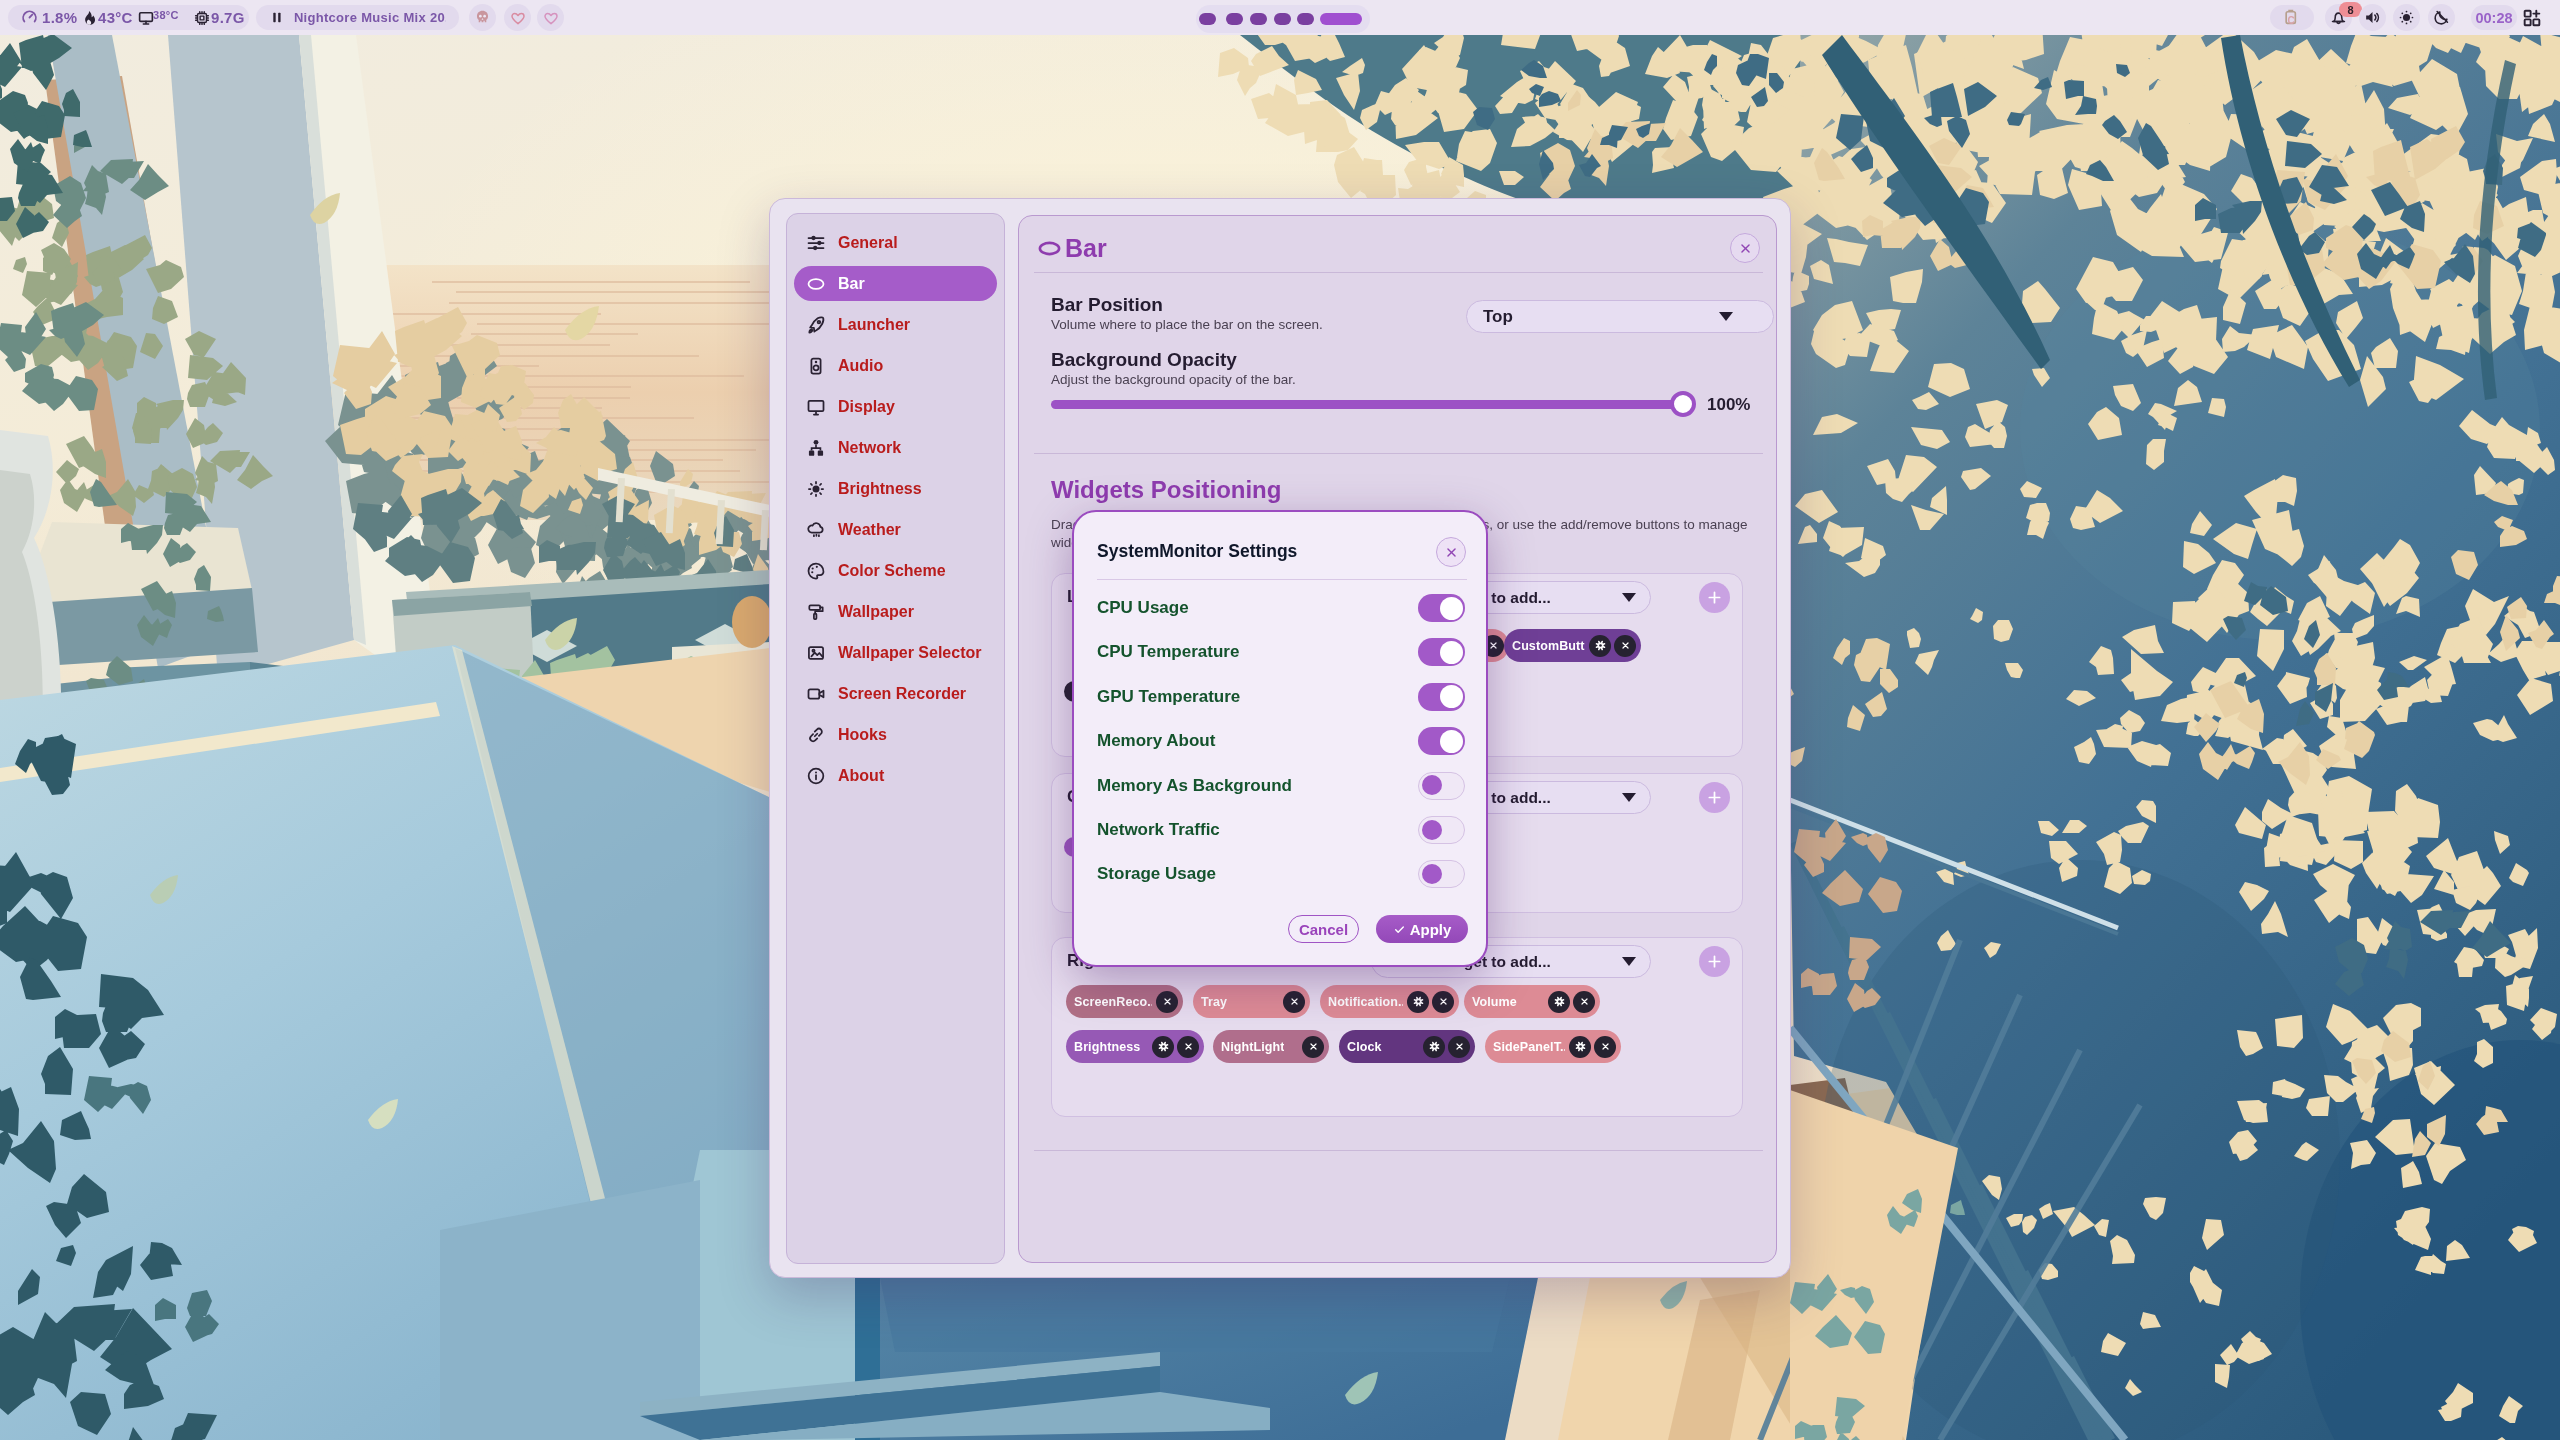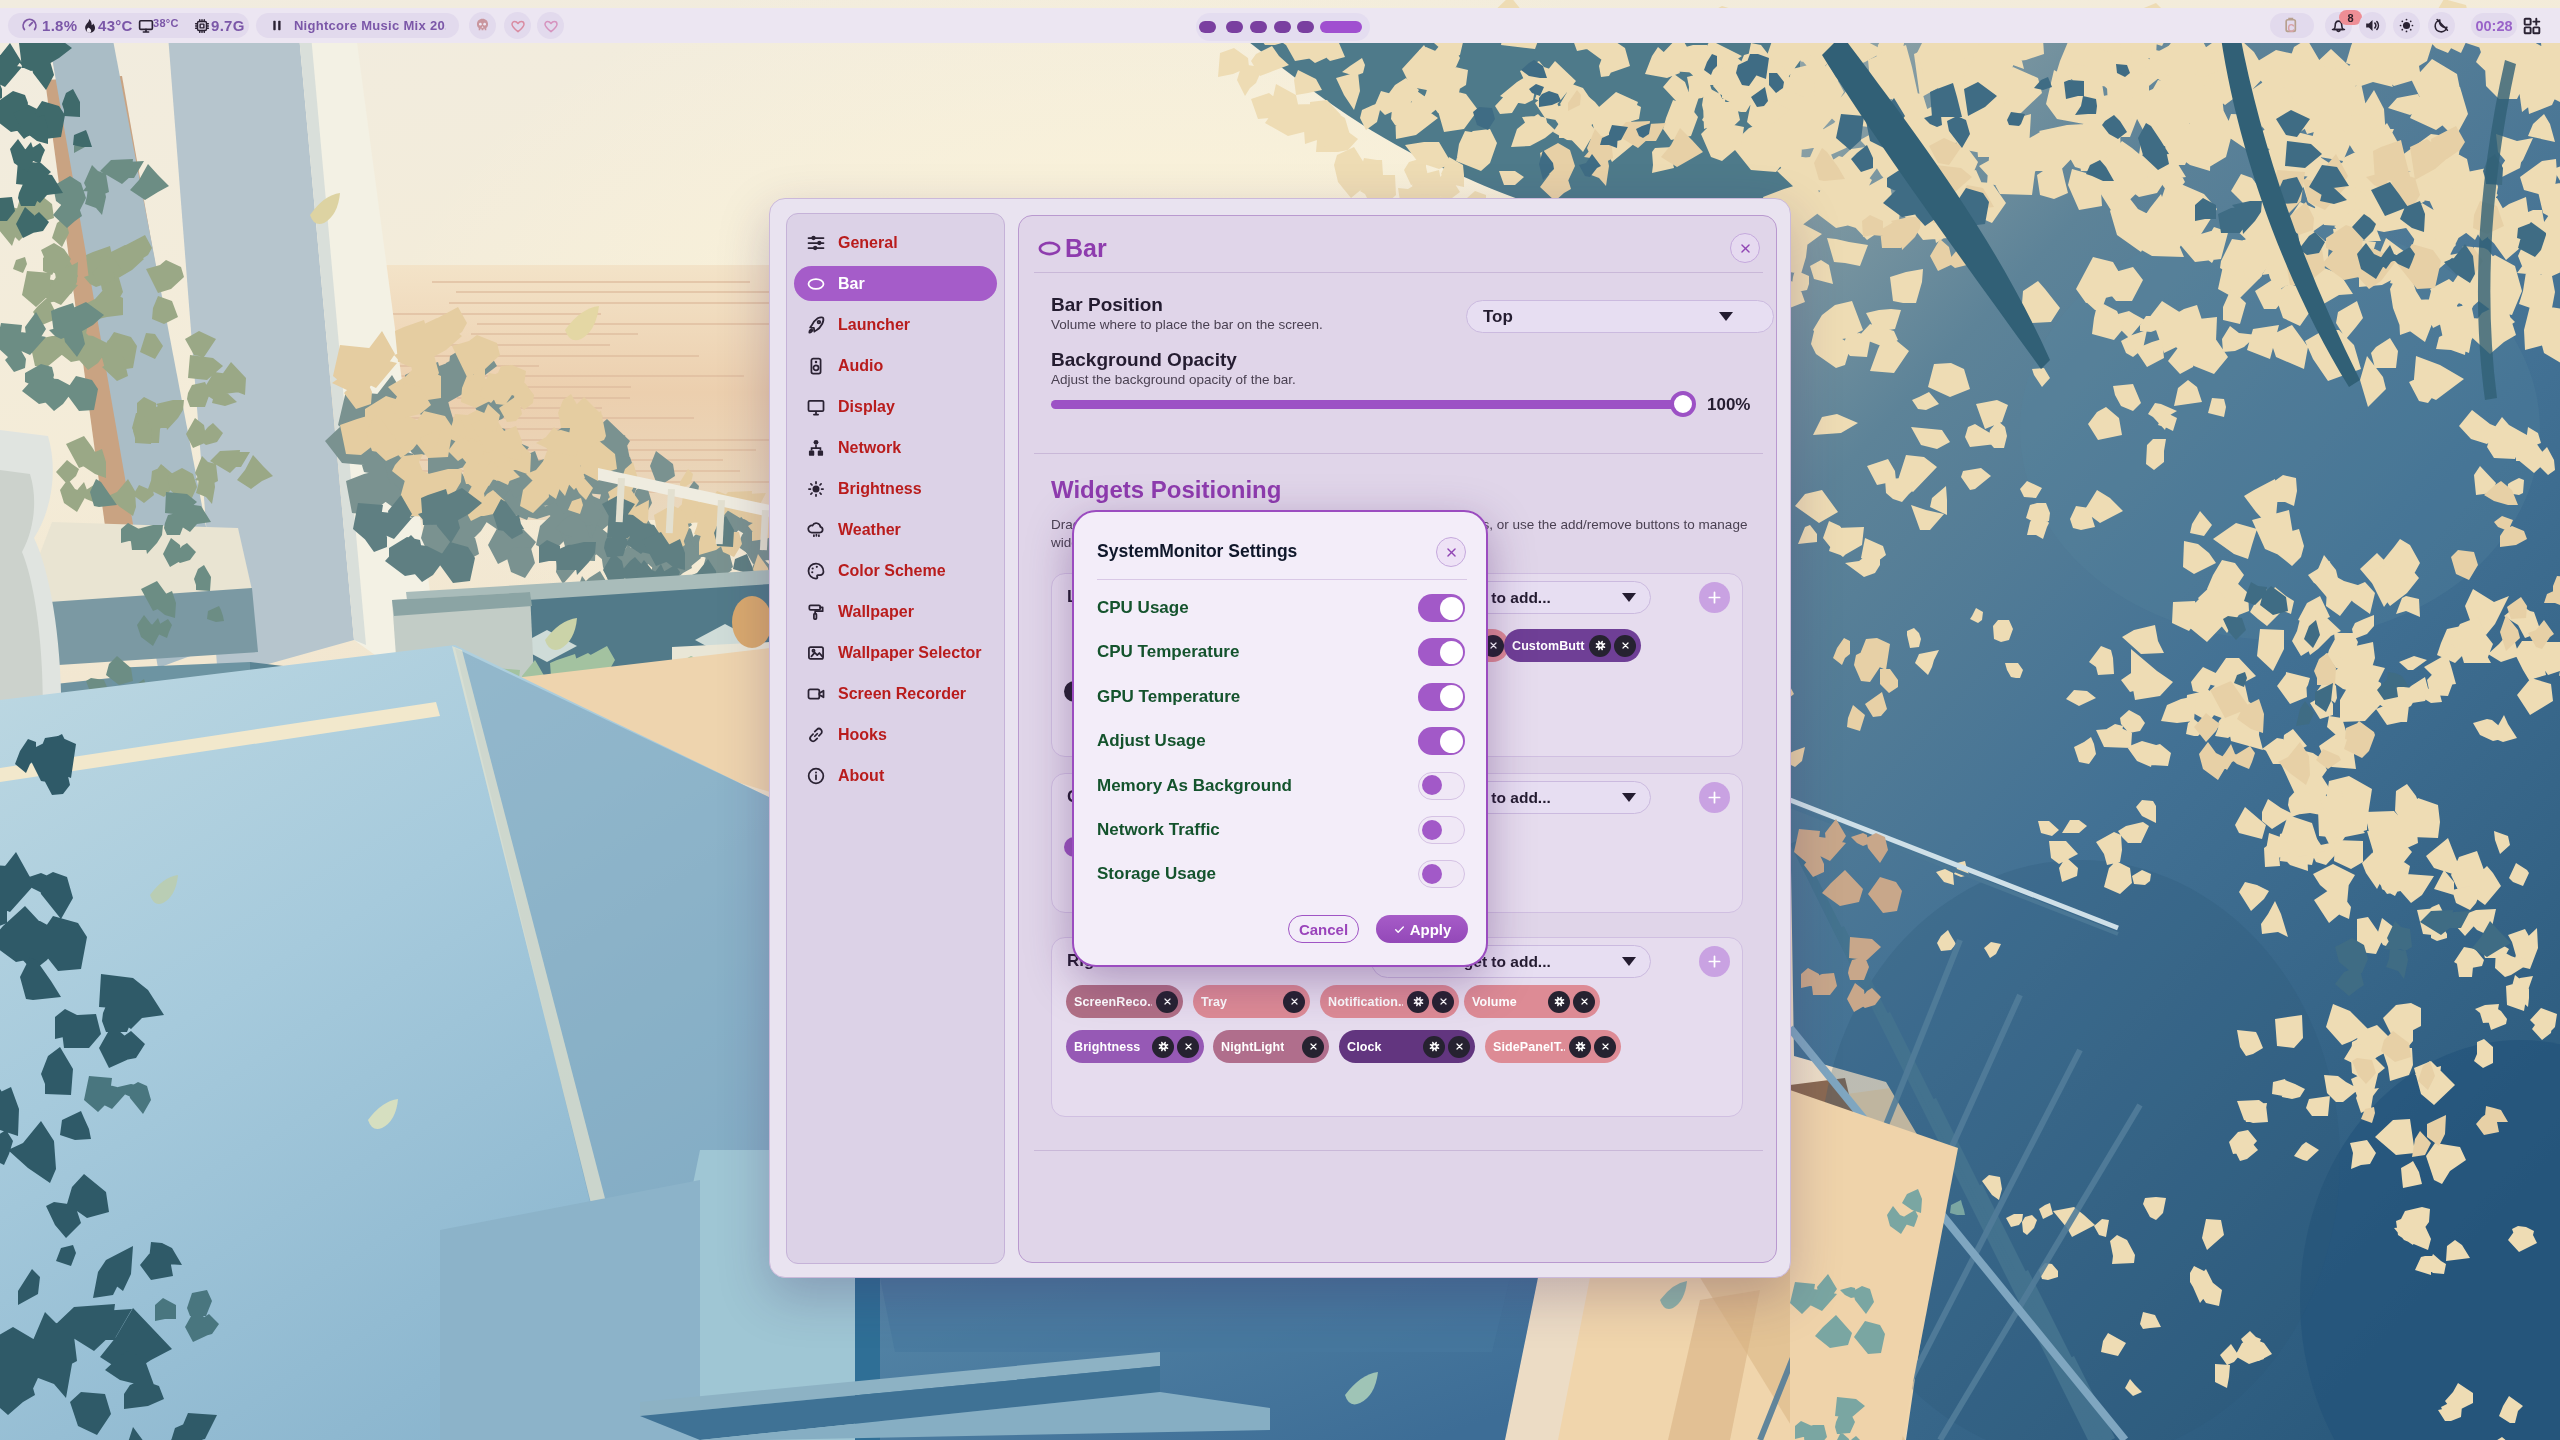--- a/index.html
+++ b/index.html
@@ -262,21 +262,21 @@
 <path d="M565,330 q16,-22 34,-24 q-3,25 -18,33 q-11,5 -16,-9 Z" fill="#e4d7a4"></path>
 <path d="M545,640 q15,-20 32,-22 q-2,23 -17,31 q-11,4 -15,-9 Z" fill="#cbd3a8"></path>
 <path d="M150,895 q13,-18 28,-20 q-2,21 -15,28 q-9,4 -13,-8 Z" fill="#b9cdb4"></path>
 <path d="M368,1120 q14,-19 30,-21 q-2,22 -16,29 q-10,4 -14,-8 Z" fill="#d6dfc0"></path>
 <path d="M1345,1395 q16,-21 33,-23 q-3,24 -18,31 q-11,5 -15,-8 Z" fill="#9fc4b6"></path>
 <path d="M1545,1165 q13,-18 28,-19 q-2,21 -15,28 q-9,4 -13,-9 Z" fill="#a9cdc0"></path>
 <path d="M1660,1300 q13,-17 27,-19 q-2,20 -14,27 q-9,4 -13,-8 Z" fill="#8fb4a8"></path>
 
 </svg>
     <style>
-#bar{position:absolute;left:0;top:0;width:2560px;height:35px;background:#ece6f2;z-index:10;margin-top:8px;}
+#bar{position:absolute;left:0;top:0;width:2560px;height:35px;background:#ece6f2;z-index:10;}
 #bar .pill{position:absolute;top:5px;height:25px;border-radius:13px;background:#e2daed;display:flex;align-items:center;}
 #bar .circ{position:absolute;top:4px;width:27px;height:27px;border-radius:50%;background:#e2daed;display:flex;align-items:center;justify-content:center;}
 .ptxt{color:#7b57a8;font-weight:bold;font-size:15.5px;letter-spacing:0.3px;}
 #win{position:absolute;left:769px;top:198px;width:1022px;height:1080px;background:#e9e3f0;border:1px solid #cbb9da;border-radius:16px;box-sizing:border-box;z-index:20;box-shadow:0 18px 50px rgba(60,30,90,0.25);}
 #sidebar{position:absolute;left:16px;top:14px;width:219px;height:1051px;background:#dcd2e7;border:1px solid #c5b2d8;border-radius:12px;box-sizing:border-box;}
 .nav{position:absolute;left:7px;width:203px;height:35px;border-radius:17.5px;display:flex;align-items:center;color:#b91c1c;font-size:16px;font-weight:bold;}
 .nav .ic{width:20px;height:20px;margin-left:12px;margin-right:12px;display:flex;align-items:center;justify-content:center;}
 .nav.act{background:#a55cc9;color:#ffffff;}
 #main{position:absolute;left:248px;top:16px;width:759px;height:1048px;background:#e0d5e9;border:1px solid #b999cf;border-radius:14px;box-sizing:border-box;}
 .h1{position:absolute;color:#8e3cae;font-size:25px;font-weight:bold;}
@@ -886,21 +886,21 @@
         <div class="knob"></div>
       </div>
 <div class="mrow" style="top:130.4px">CPU Temperature</div>
 <div class="tog on" style="top:126.4px">
         <div class="knob"></div>
       </div>
 <div class="mrow" style="top:174.8px">GPU Temperature</div>
 <div class="tog on" style="top:170.8px">
         <div class="knob"></div>
       </div>
-<div class="mrow" style="top:219.20000000000002px">Adjust Usage</div>
+<div class="mrow" style="top:219.20000000000002px">Memory About</div>
 <div class="tog on" style="top:215.20000000000002px">
         <div class="knob"></div>
       </div>
 <div class="mrow" style="top:263.6px">Memory As Background</div>
 <div class="tog off" style="top:259.6px">
         <div class="knob"></div>
       </div>
 <div class="mrow" style="top:308.0px">Network Traffic</div>
 <div class="tog off" style="top:304.0px">
         <div class="knob"></div>

